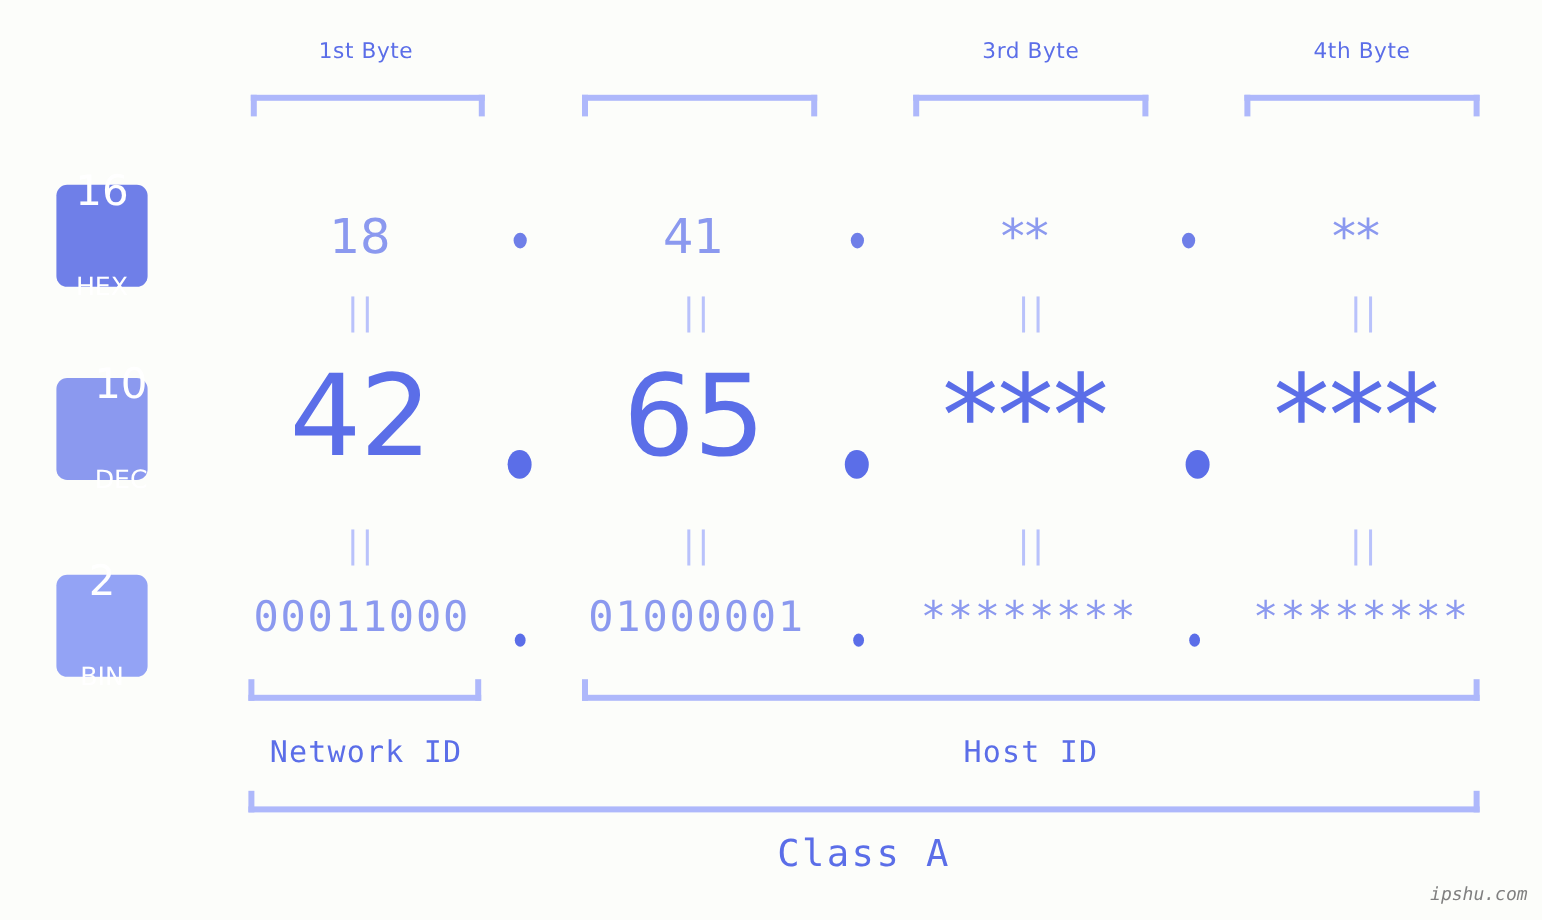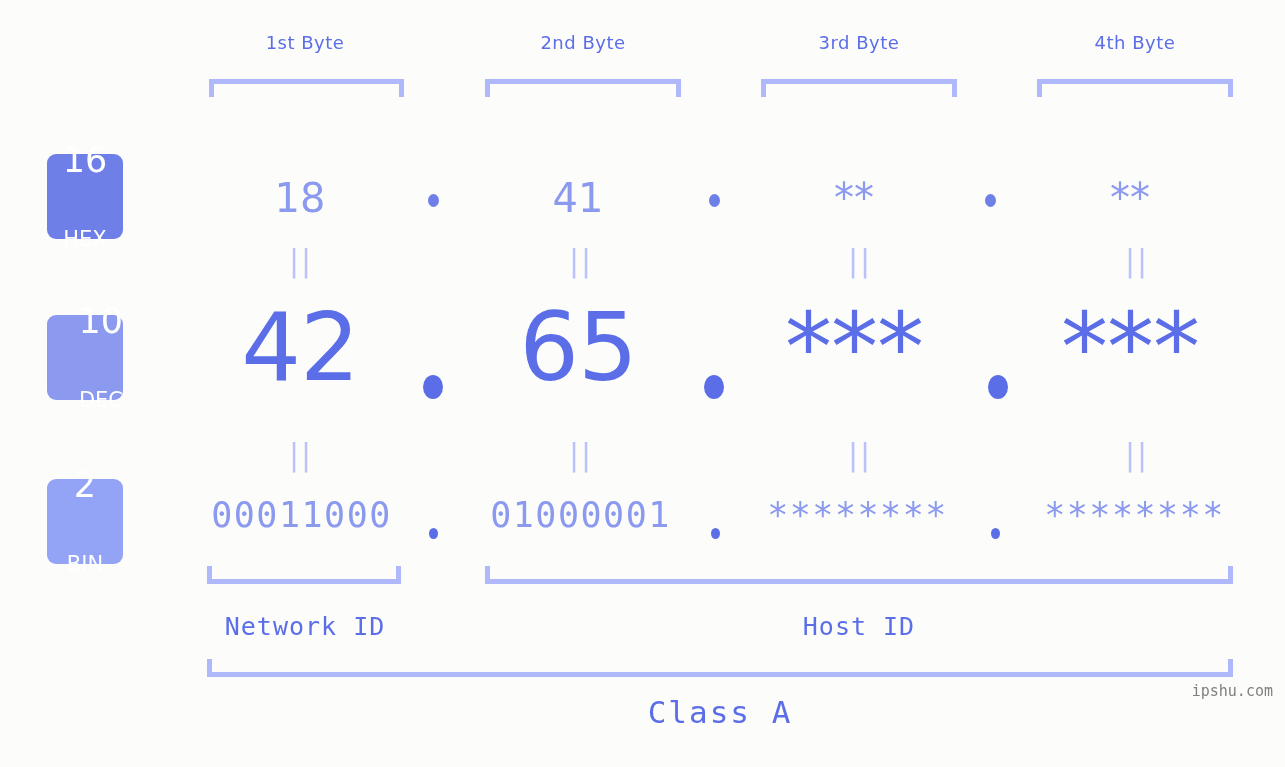--- a/index.html
+++ b/index.html
@@ -175,34 +175,34 @@
     font-size: 31px;
     color: #5b6ee8;
     letter-spacing: 2px;
     white-space: nowrap;
   }
 
   
   .watermark {
     position: absolute;
     right: 12px;
-    top: 682px;
+    top: 736px;
     font-family: "DejaVu Sans Mono", monospace;
     font-size: 15px;
     color: #808080;
     letter-spacing: 0px;
+    font-style: italic;
   }
 </style>
 </head>
 <body>
 
 <div id="stage">
 
   <div class="byte-label" style="left:205px; width:200px;">1st Byte</div>
-  <div class="byte-label" style="left:483px; width:200px;">2nd Byte</div>
   <div class="byte-label" style="left:759px; width:200px;">3rd Byte</div>
   <div class="byte-label" style="left:1035px; width:200px;">4th Byte</div>
 
   <div class="bracket-top" style="left:209px; top:79px; width:195px;"></div>
   <div class="bracket-top" style="left:485px; top:79px; width:196px;"></div>
   <div class="bracket-top" style="left:761px; top:79px; width:196px;"></div>
   <div class="bracket-top" style="left:1037px; top:79px; width:196px;"></div>
 
   <div class="badge badge-hex">
     <span class="num">16</span>

